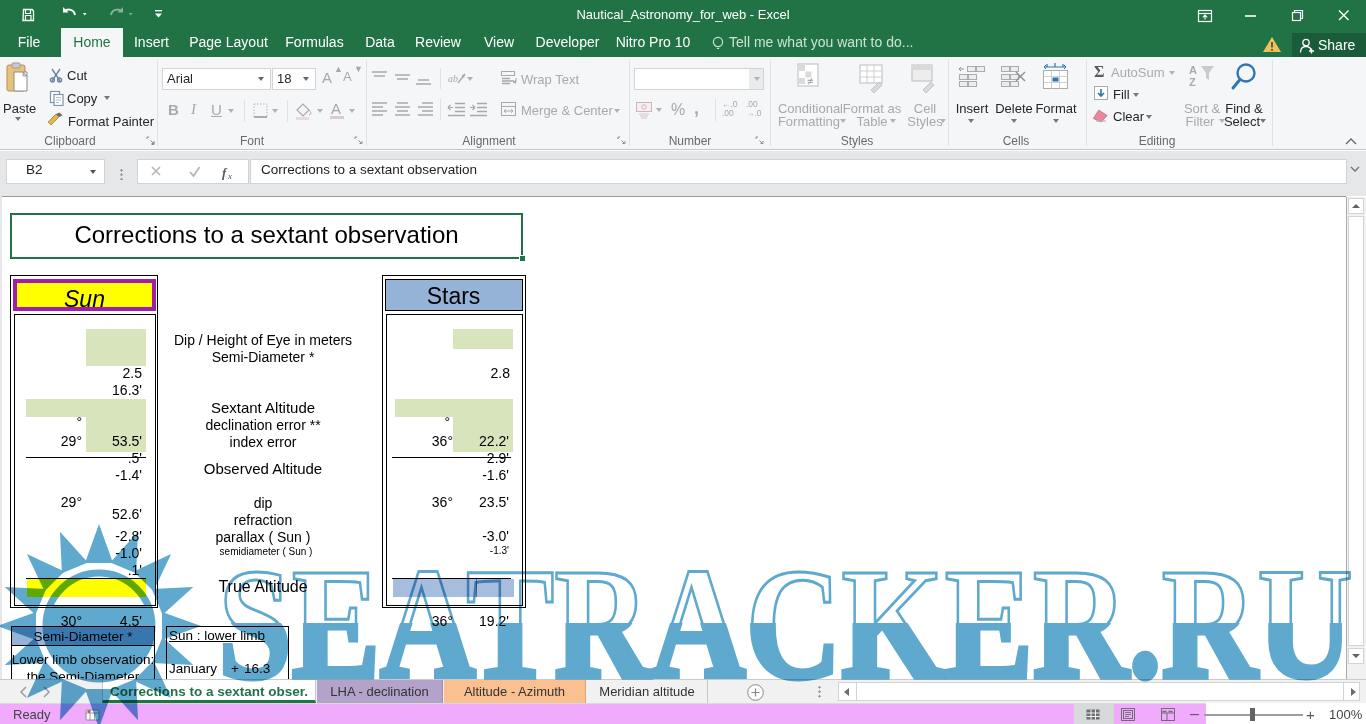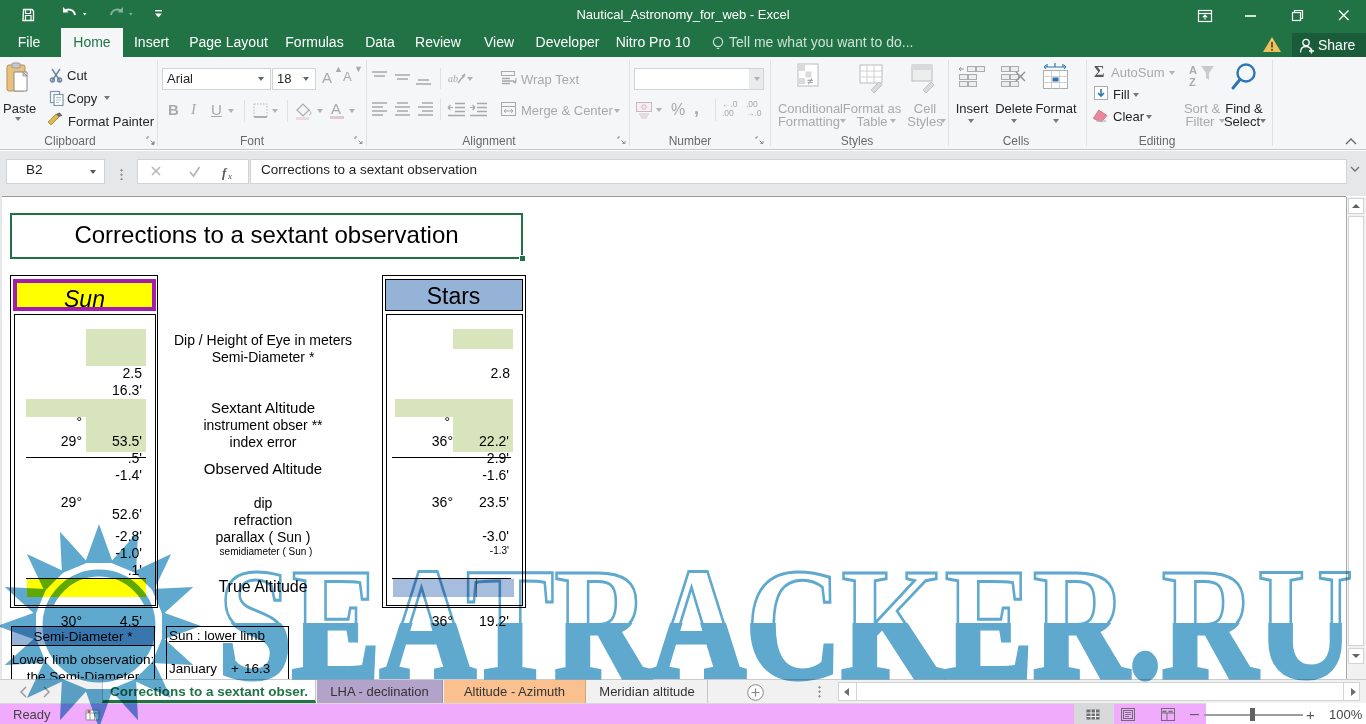--- a/index.html
+++ b/index.html
@@ -461,21 +461,21 @@
   <div class="cell rt" style="left:457px;top:315px;width:50px;font-size:10px;">-1.3'</div>
   <div class="abs" style="left:390px;top:380.5px;width:119px;height:1px;background:#000;"></div>
   <div class="abs" style="left:390.5px;top:382px;width:121px;height:18px;background:#a6bdde;"></div>
   <div class="abs" style="left:474px;top:382px;width:1px;height:18px;background:#5a6a7a;"></div>
   <div class="cell rt" style="left:401px;top:383px;width:50px;font-size:14px;">36°</div>
   <div class="cell rt" style="left:457px;top:383px;width:50px;font-size:14px;">19.2'</div>
 
   <div class="cell ctr" style="left:161px;top:135px;width:200px;font-size:14px;">Dip / Height of Eye in meters</div>
   <div class="cell ctr" style="left:161px;top:152px;width:200px;font-size:14px;">Semi-Diameter *</div>
   <div class="cell ctr" style="left:161px;top:202px;width:200px;font-size:15px;">Sextant Altitude</div>
-  <div class="cell ctr" style="left:161px;top:220px;width:200px;font-size:14px;">instrument obser **</div>
+  <div class="cell ctr" style="left:161px;top:220px;width:200px;font-size:14px;">declination error **</div>
   <div class="cell ctr" style="left:161px;top:237px;width:200px;font-size:14px;">index error</div>
   <div class="cell ctr" style="left:161px;top:263px;width:200px;font-size:15px;">Observed Altitude</div>
   <div class="cell ctr" style="left:161px;top:298px;width:200px;font-size:14px;">dip</div>
   <div class="cell ctr" style="left:161px;top:315px;width:200px;font-size:14px;">refraction</div>
   <div class="cell ctr" style="left:161px;top:332px;width:200px;font-size:14px;">parallax ( Sun )</div>
   <div class="cell ctr" style="left:164px;top:349px;width:200px;font-size:10px;">semidiameter ( Sun )</div>
   <div class="cell ctr" style="left:161px;top:381px;width:200px;font-size:16px;">True Altitude</div>
 
   <div class="abs" style="left:9px;top:429px;width:144px;height:54px;border:1px solid #000;box-sizing:border-box;"></div>
   <div class="abs" style="left:9px;top:429px;width:144px;height:20px;background:#95b3d7;border:1px solid #000;box-sizing:border-box;text-align:center;font-size:13.5px;line-height:19px;">Semi-Diameter *</div>

